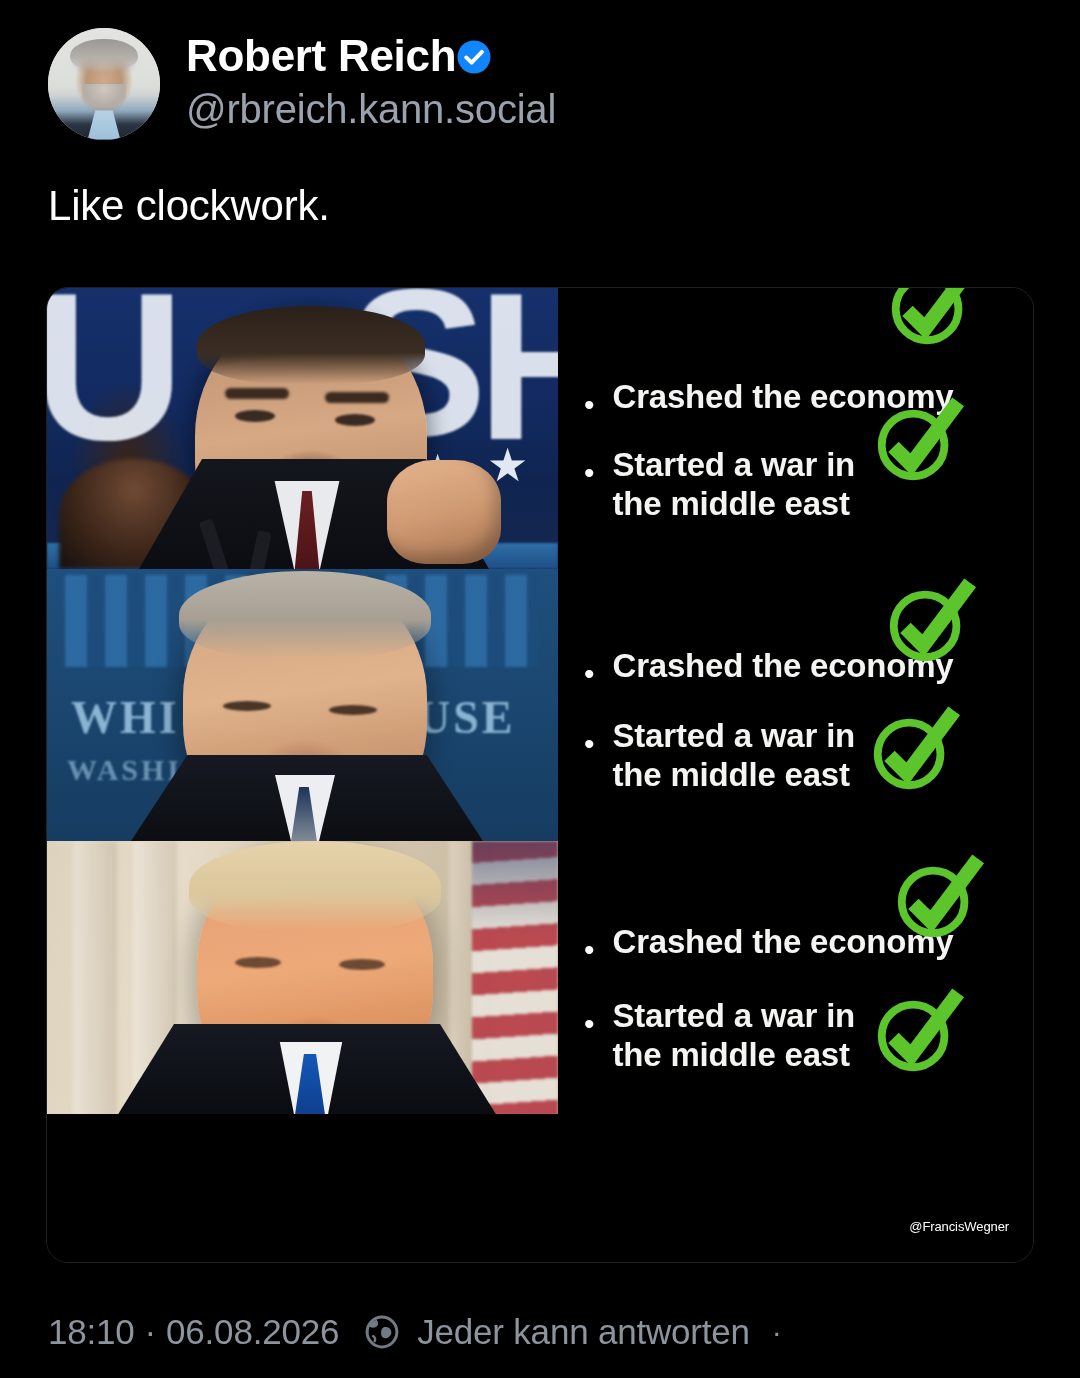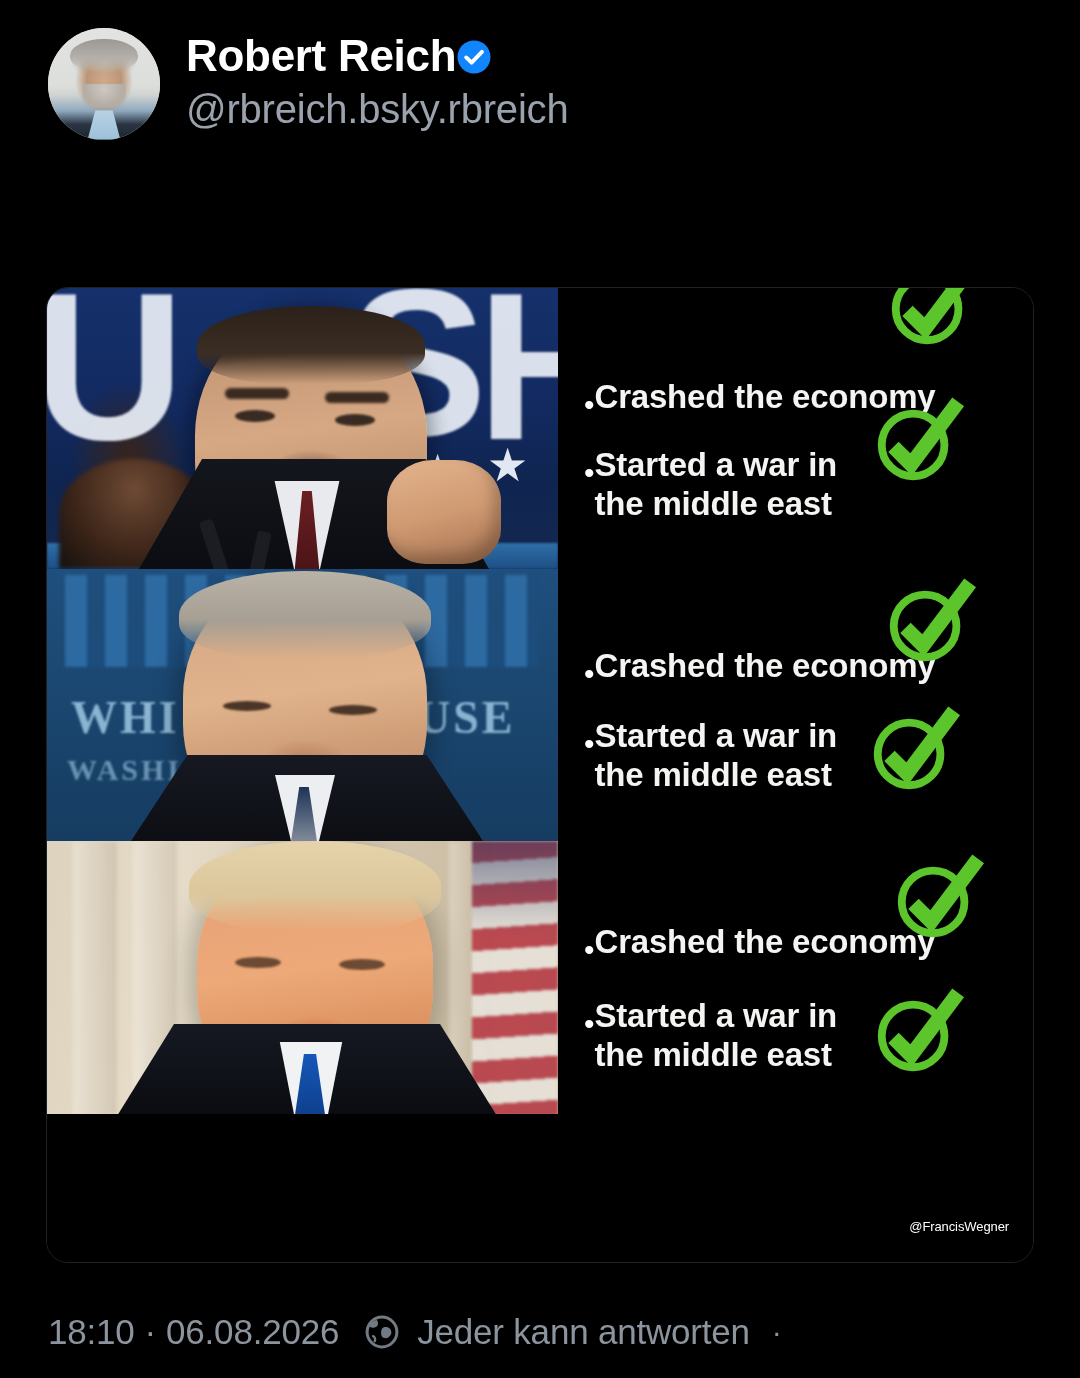--- a/index.html
+++ b/index.html
@@ -422,20 +422,21 @@
     line-height: 1;
     margin-top: 12px;
     flex: 0 0 auto;
   }
   .bullet-text {
     color: #f4f4f2;
     font-family: "Liberation Sans", sans-serif;
     font-size: 33px;
     font-weight: bold;
     line-height: 1.17;
+    margin-left: 18px;
     letter-spacing: -0.2px;
     text-shadow: 0 1px 1px rgba(0,0,0,.9);
   }
   .check {
     position: absolute;
     width: 98px;
     height: 98px;
     pointer-events: none;
   }
 
@@ -517,25 +518,26 @@
     </div>
 
     <div class="names">
       <div class="name-row">
         <span class="display-name">Robert Reich</span>
         <svg class="verified" viewBox="0 0 24 24">
           <circle cx="12" cy="12" r="11" fill="#1185FE"></circle>
           <path d="M6.8 12.3 L10.4 15.8 L17.3 8.6" fill="none" stroke="#ffffff" stroke-width="2.6" stroke-linecap="round" stroke-linejoin="round"></path>
         </svg>
       </div>
-      <span class="handle">@rbreich.bsky.rbreich</span>
+      <span class="handle">@rbreich.kann.social</span>
     </div>
 
   </div>
 
+  <div class="body-text">Like clockwork.</div>
 
   <div class="card">
 
     <div class="rows">
 
       <div class="row row-1">
         <div class="photo photo-1">
           <div class="p1-stripe"></div>
           <span class="p1-letter p1-l1">U</span>
           <span class="p1-letter p1-l2">S</span>

